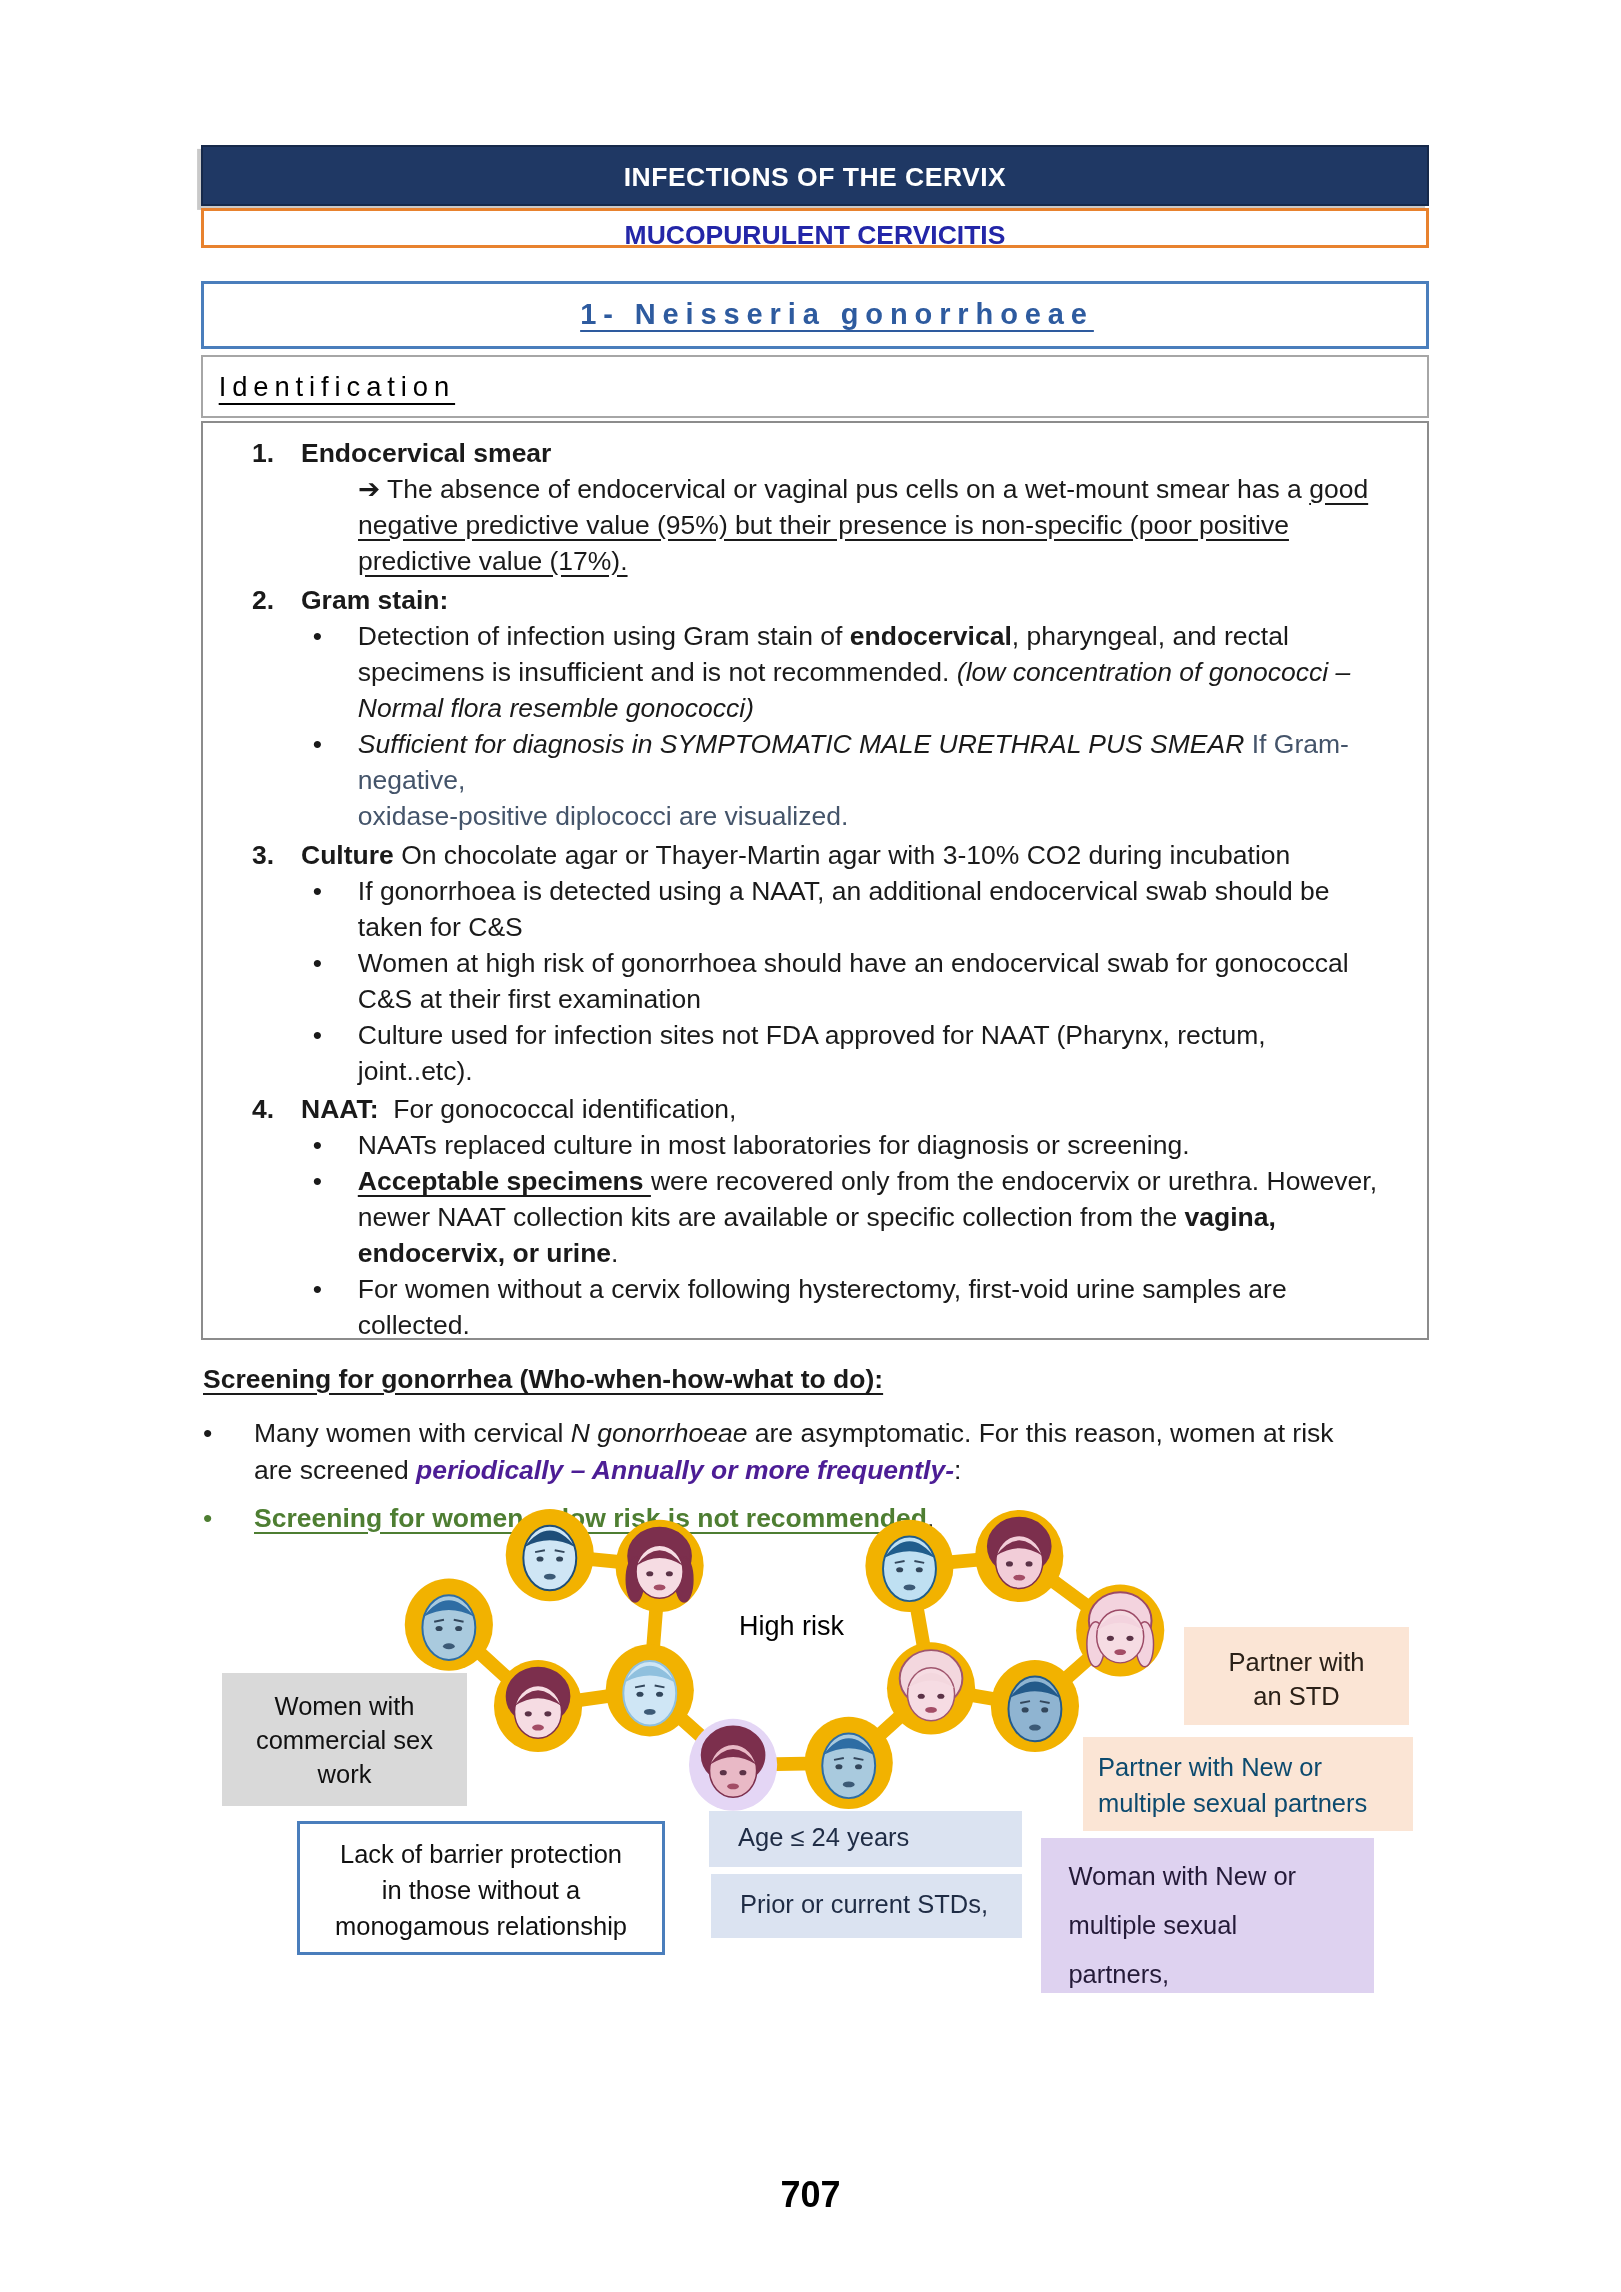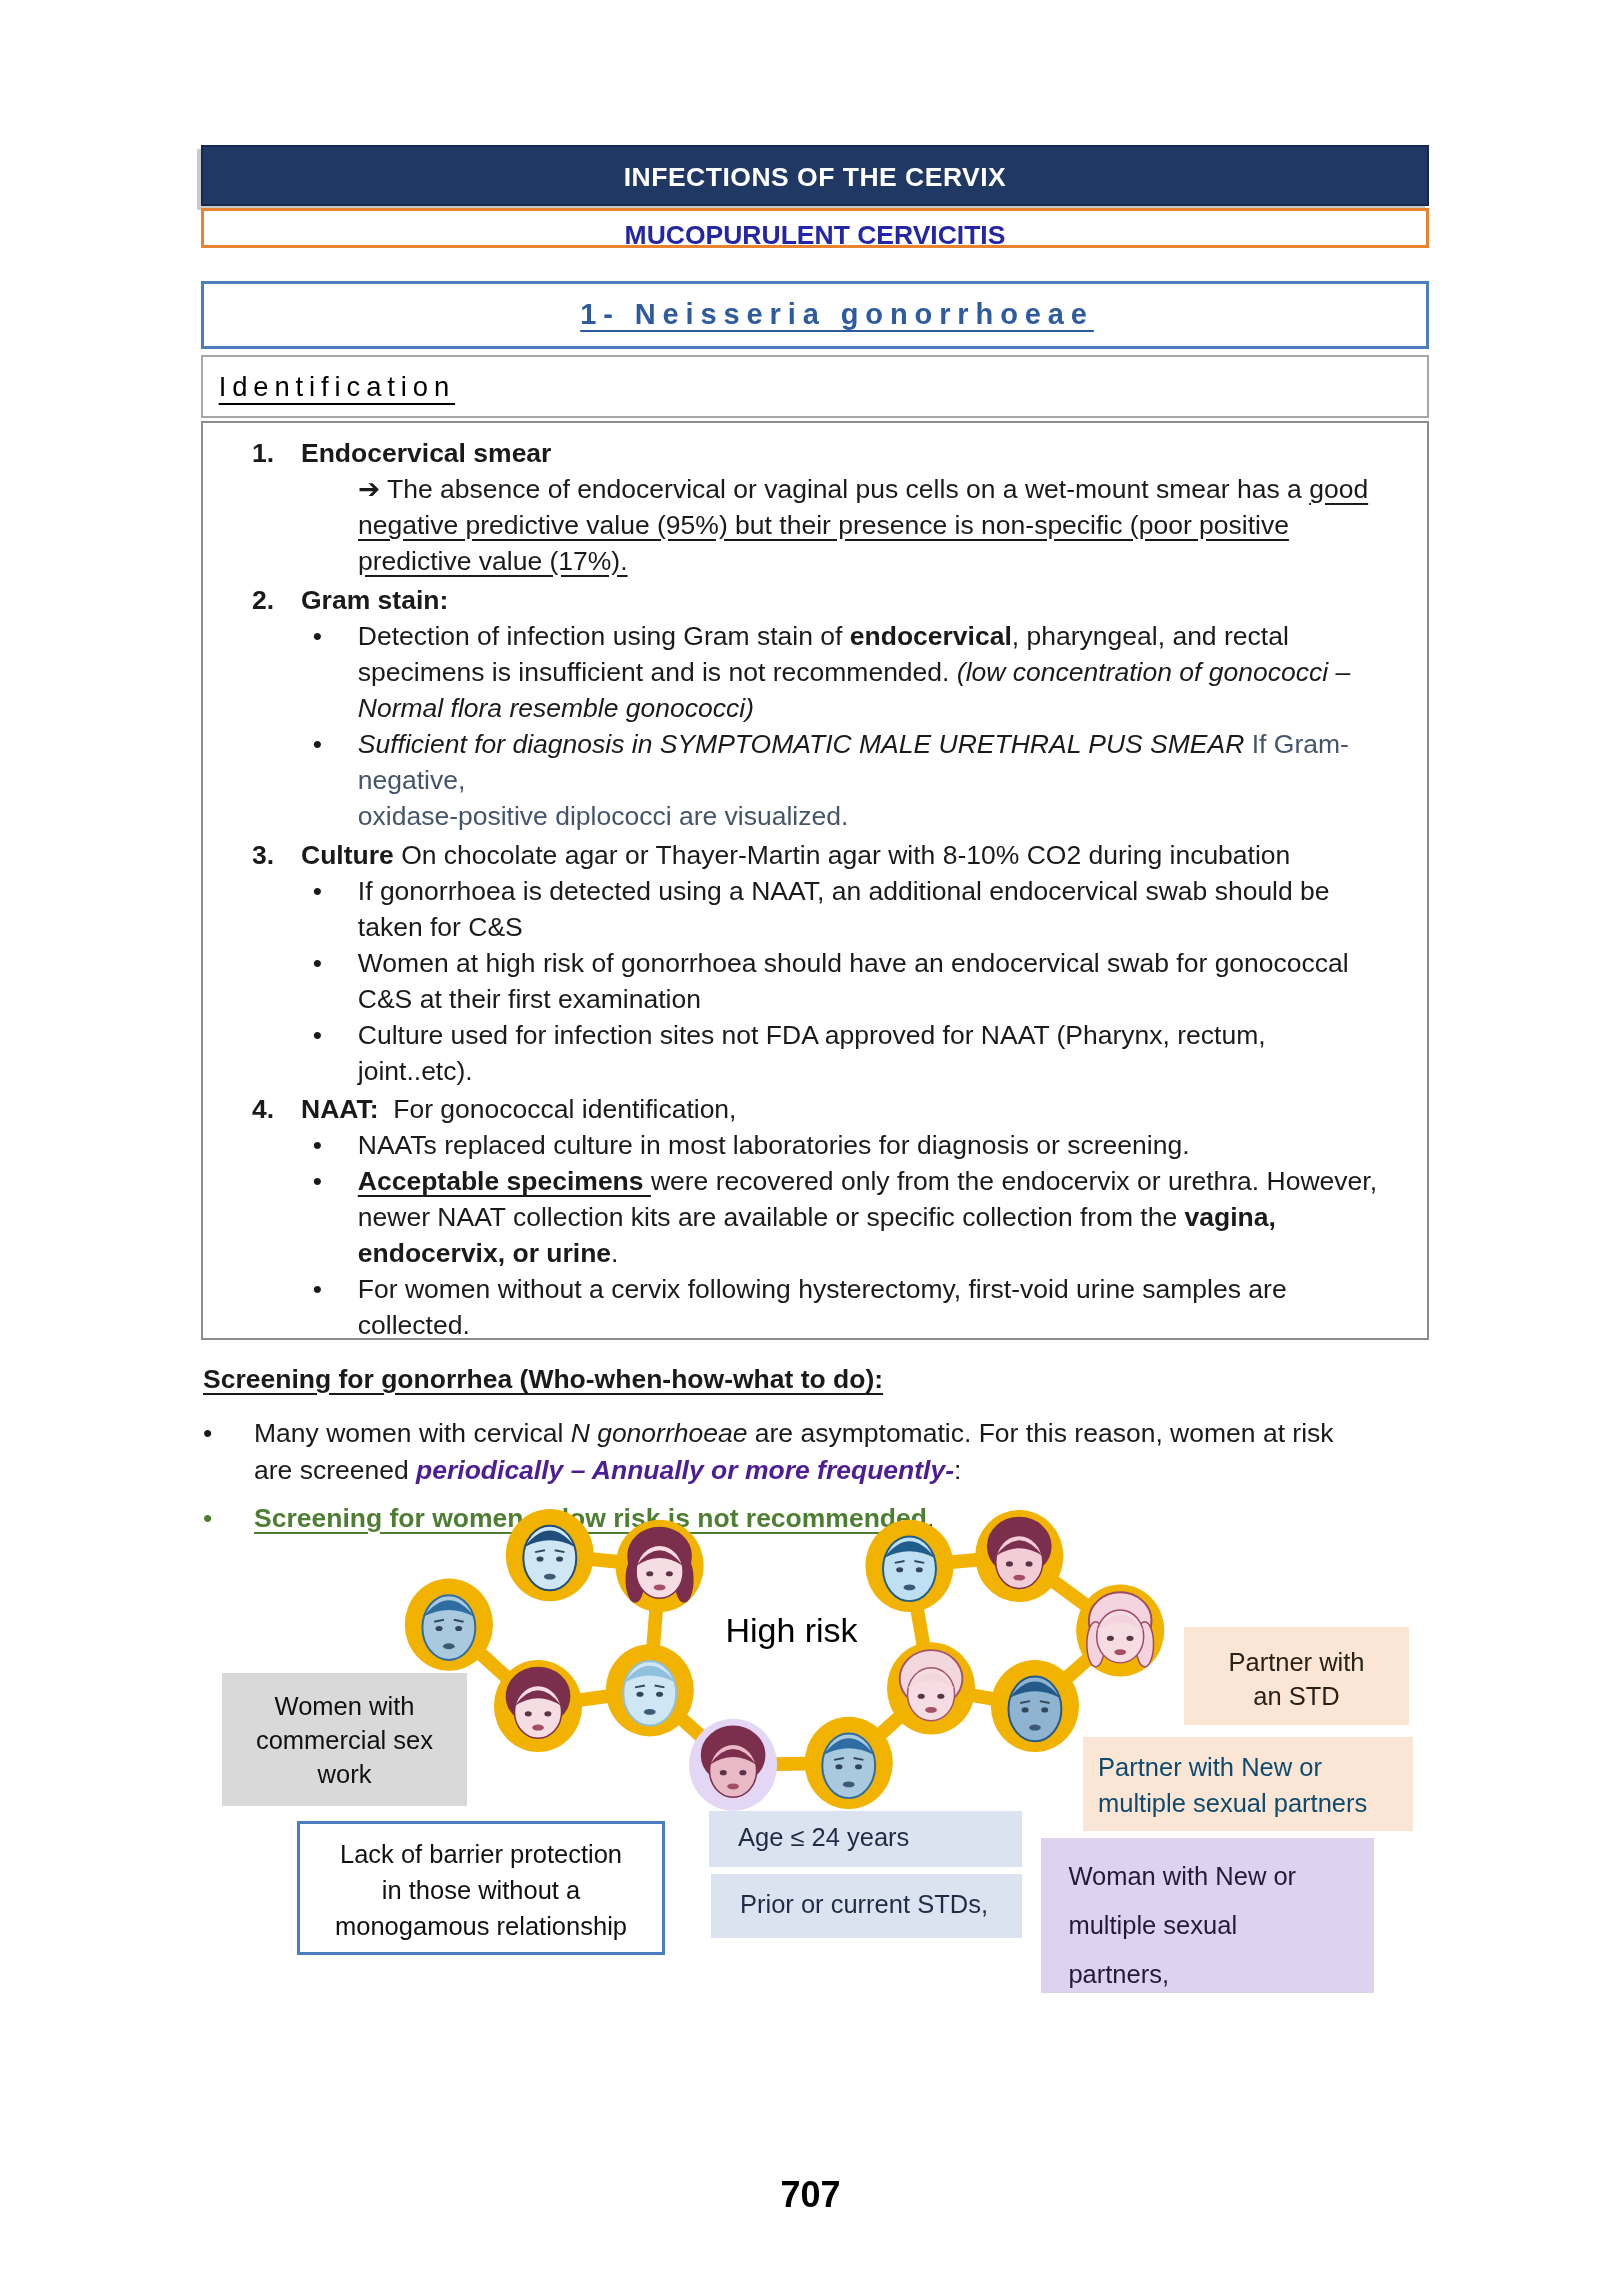--- a/index.html
+++ b/index.html
@@ -41,21 +41,21 @@
   
   .screen-head{position:absolute;left:203px;top:1364px;font-size:26.5px;font-weight:bold;
     text-decoration:underline;text-underline-offset:4.9px;}
   .screen-list{position:absolute;left:203px;top:1415px;width:1157px;font-size:26.5px;line-height:37px;}
   .srow{display:flex;margin-bottom:10.8px;}
   .srow .bm{flex:0 0 51px;padding-left:0;}
 
   
   #network{position:absolute;left:0;top:1500px;width:1621px;height:510px;z-index:1;}
   .dlabel{position:absolute;z-index:2;box-sizing:border-box;white-space:pre-line;font-size:25.5px;}
-  .lbl-highrisk{left:723px;top:1611px;width:137px;font-size:34px;color:#000;text-align:center;}
+  .lbl-highrisk{left:723px;top:1611px;width:137px;font-size:27px;color:#000;text-align:center;}
   .lbl-commercial{left:222px;top:1673px;width:245px;height:133px;background:var(--graybox,#d9d9d9);
     text-align:center;padding-top:15.7px;line-height:34px;color:#111;}
   .lbl-barrier{left:297px;top:1821px;width:368px;height:134px;border:3.9px solid var(--borderblue,#4a7ebc);
     background:#fff;text-align:center;padding-top:11.8px;line-height:36px;color:#111;}
   .lbl-age{left:709px;top:1811px;width:313px;height:56px;background:var(--agebox,#dbe3f1);
     padding:11.8px 0 0 29px;color:#1f2c45;}
   .lbl-prior{left:711px;top:1874px;width:311px;height:64px;background:var(--agebox,#dbe3f1);
     padding:15.7px 0 0 29px;color:#1f2c45;}
   .lbl-partner-std{left:1184px;top:1627px;width:225px;height:98px;background:var(--peach,#fbe5d5);
     text-align:center;padding-top:17.6px;line-height:34px;color:#2b2118;}
@@ -112,21 +112,21 @@
             <div class="blt">
               <div class="bm">•</div>
               <div class="bt"><span class="r-i">Sufficient for diagnosis in SYMPTOMATIC MALE URETHRAL PUS SMEAR </span><span style="color: rgb(68, 84, 106);">If Gram-negative,
 oxidase-positive diplococci are visualized.</span></div>
             </div>
           </div>
         </div>
         <div class="item">
           <div class="inum">3.</div>
           <div class="ibody">
-            <div class="ihead"><span class="r-b">Culture </span><span>On chocolate agar or Thayer-Martin agar with 8-10% CO2 during incubation</span></div>
+            <div class="ihead"><span class="r-b">Culture </span><span>On chocolate agar or Thayer-Martin agar with 3-10% CO2 during incubation</span></div>
             <div class="blt">
               <div class="bm">•</div>
               <div class="bt"><span>If gonorrhoea is detected using a NAAT, an additional endocervical swab should be
 taken for C&amp;S</span></div>
             </div>
             <div class="blt">
               <div class="bm">•</div>
               <div class="bt"><span>Women at high risk of gonorrhoea should have an endocervical swab for gonococcal
 C&amp;S at their first examination</span></div>
             </div>

